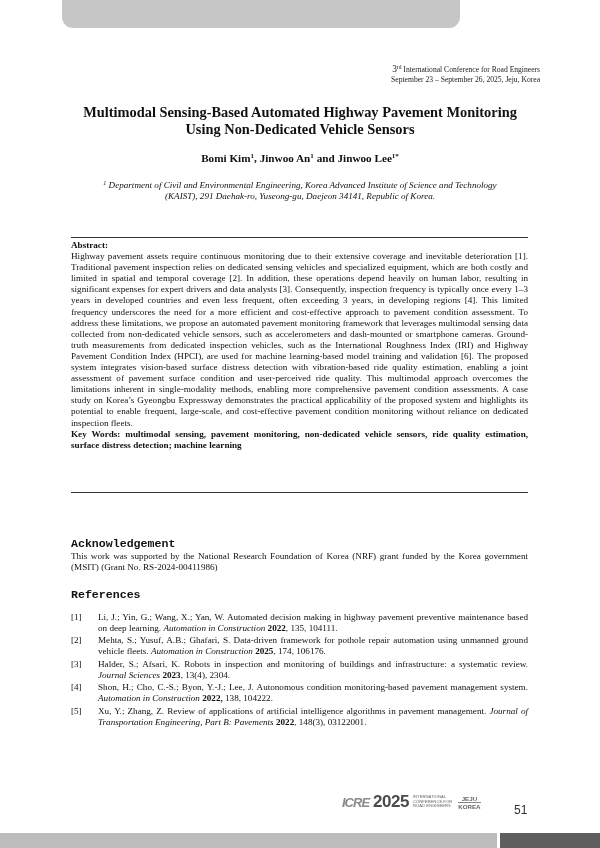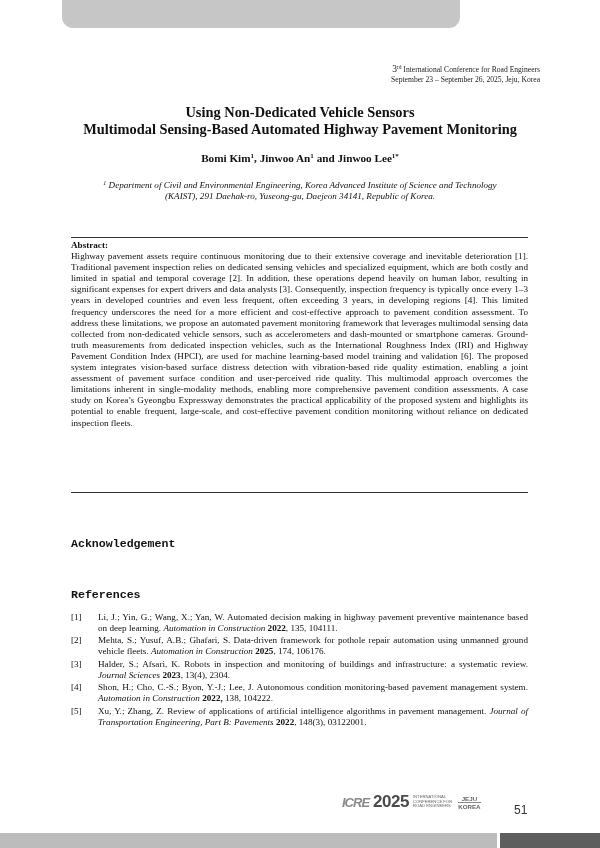--- a/index.html
+++ b/index.html
@@ -85,44 +85,46 @@
 <body>
 
 <div class="top-bar"></div>
 
 <div class="conf-header">
   <div><span class="big3">3</span><sup>rd</sup><span> International Conference for Road Engineers</span></div>
   <div>September 23 – September 26,  2025, Jeju, Korea</div>
 </div>
 
 <div class="title">
+  <div>Multimodal Sensing-Based Automated Highway Pavement Monitoring</div>
   <div>Using Non-Dedicated Vehicle Sensors</div>
-  <div>Multimodal Sensing-Based Automated Highway Pavement Monitoring</div>
 </div>
 
 <div class="authors">
   <span>Bomi Kim</span><sup>1</sup><span>, </span><span>Jinwoo An</span><sup>1</sup><span> and </span><span>Jinwoo Lee</span><sup>1*</sup>
 </div>
 
 <div class="affil">
   <div class="it"><sup>1</sup><span> Department of Civil and Environmental Engineering, Korea Advanced Institute of Science and Technology</span></div>
   <div class="it">(KAIST), 291 Daehak-ro, Yuseong-gu, Daejeon 34141, Republic of Korea.</div>
 </div>
 
 <div class="rule" style="top:237px;"></div>
 
 <div class="abstract">
   <span class="h">Abstract:</span>
   <span>Highway pavement assets require continuous monitoring due to their extensive coverage and inevitable deterioration [1]. Traditional pavement inspection relies on dedicated sensing vehicles and specialized equipment, which are both costly and limited in spatial and temporal coverage [2]. In addition, these operations depend heavily on human labor, resulting in significant expenses for expert drivers and data analysts [3]. Consequently, inspection frequency is typically once every 1–3 years in developed countries and even less frequent, often exceeding 3 years, in developing regions [4]. This limited frequency underscores the need for a more efficient and cost-effective approach to pavement condition assessment. To address these limitations, we propose an automated pavement monitoring framework that leverages multimodal sensing data collected from non-dedicated vehicle sensors, such as accelerometers and dash-mounted or smartphone cameras. Ground-truth measurements from dedicated inspection vehicles, such as the International Roughness Index (IRI) and Highway Pavement Condition Index (HPCI), are used for machine learning-based model training and validation [6]. The proposed system integrates vision-based surface distress detection with vibration-based ride quality estimation, enabling a joint assessment of pavement surface condition and user-perceived ride quality. This multimodal approach overcomes the limitations inherent in single-modality methods, enabling more comprehensive pavement condition assessments. A case study on Korea’s Gyeongbu Expressway demonstrates the practical applicability of the proposed system and highlights its potential to enable frequent, large-scale, and cost-effective pavement condition monitoring without reliance on dedicated inspection fleets.</span>
+  <span class="kw">Key Words: multimodal sensing, pavement monitoring, non-dedicated vehicle sensors, ride quality estimation, surface distress detection; machine learning</span>
 </div>
 
 <div class="rule" style="top:492px;"></div>
 
 <div class="ack">
   <div class="sec-h">Acknowledgement</div>
+  <p>This work was supported by the National Research Foundation of Korea (NRF) grant funded by the Korea government (MSIT) (Grant No. RS-2024-00411986)</p>
 </div>
 
 <div class="refs">
   <div class="sec-h">References</div>
   <ol>
     <li><span class="num">[1]</span><span>Li, J.; Yin, G.; Wang, X.; Yan, W. Automated decision making in highway pavement preventive maintenance based on deep learning. </span><i>Automation in Construction</i> <b>2022</b><span>, 135, 104111.</span></li>
     <li><span class="num">[2]</span><span>Mehta, S.; Yusuf, A.B.; Ghafari, S. Data-driven framework for pothole repair automation using unmanned ground vehicle fleets. </span><i>Automation in Construction</i> <b>2025</b><span>, 174, 106176.</span></li>
     <li><span class="num">[3]</span><span>Halder, S.; Afsari, K. Robots in inspection and monitoring of buildings and infrastructure: a systematic review. </span><i>Journal Sciences</i> <b>2023</b><span>, 13(4), 2304.</span></li>
     <li><span class="num">[4]</span><span>Shon, H.; Cho, C.-S.; Byon, Y.-J.; Lee, J. Autonomous condition monitoring-based pavement management system. </span><i>Automation in Construction</i> <b>2022,</b><span> 138, 104222.</span></li>
     <li><span class="num">[5]</span><span>Xu, Y.; Zhang, Z. Review of applications of artificial intelligence algorithms in pavement management. </span><i>Journal of Transportation Engineering, Part B: Pavements</i> <b>2022</b><span>, 148(3), 03122001.</span></li>

